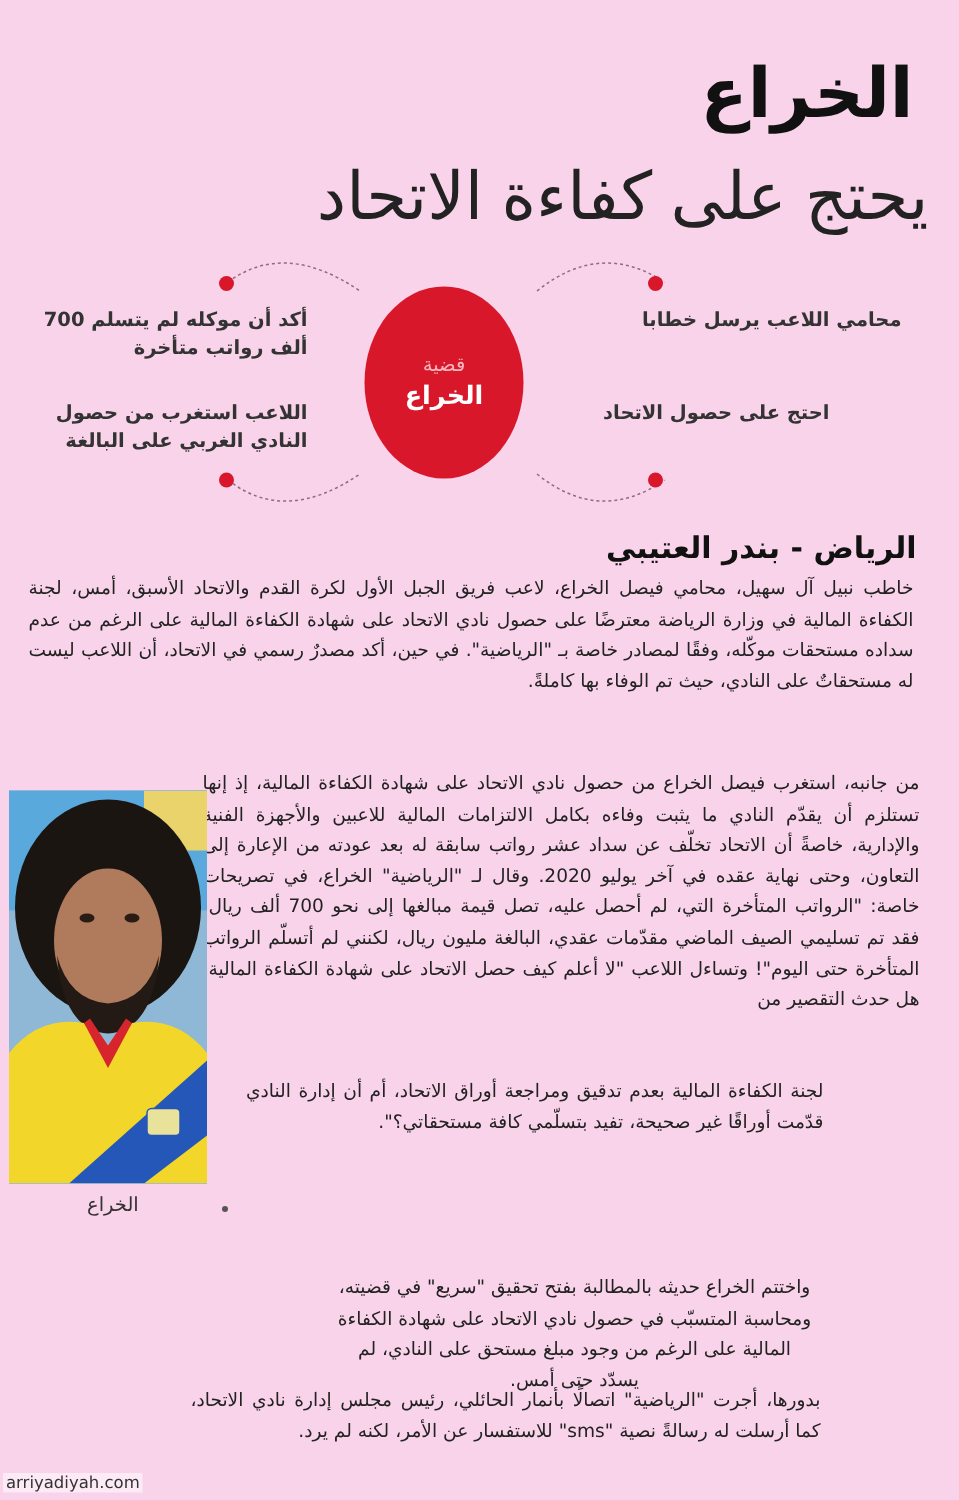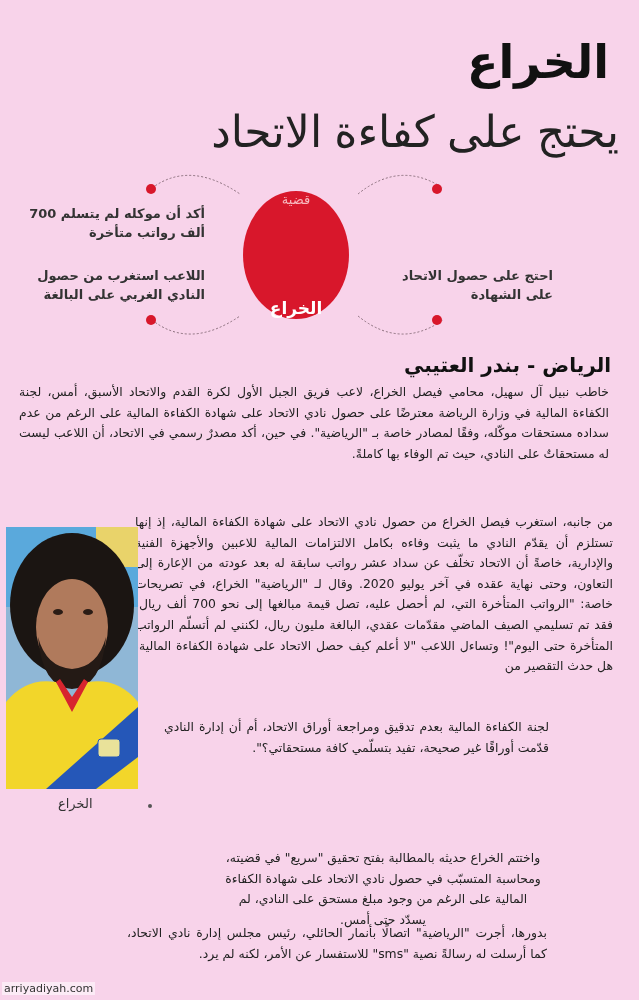--- a/index.html
+++ b/index.html
@@ -23,21 +23,21 @@
     font-size:44px; line-height:64px; color:#222; margin:0;
     letter-spacing:1px;
   }
 
   
   .info { position:absolute; left:0; top:170px; width:639px; height:180px; }
   .info svg { position:absolute; left:0; top:0; }
   .circle {
     position:absolute; left:243px; top:21px; width:106px; height:128px;
     background:#d8172b; border-radius:50%;
-    display:flex; flex-direction:column; align-items:center; justify-content:space-between;
+    display:flex; flex-direction:column; align-items:center; justify-content:center;
     color:#fff; text-align:center;
   }
   .circle .c1 { font-size:13px; color:#f7b7bd; line-height:18px; }
   .circle .c2 { font-size:17px; font-weight:bold; line-height:22px; }
   .fact {
     position:absolute; font-size:13px; font-weight:bold; line-height:19px;
     color:#333; text-align:right; white-space:nowrap;
   }
   .f-tr { right:38px; top:34px; }
   .f-tl { right:434px; top:34px; }
@@ -117,28 +117,28 @@
         <circle cx="437" cy="150" r="5"></circle>
       </g>
     </svg>
 
     <div class="circle">
       <div class="c1">قضية</div>
       <div class="c2">الخراع</div>
     </div>
 
     <div class="fact f-tr">
+      <div>محامي اللاعب يرسل خطابا</div>
     </div>
     <div class="fact f-tl">
       <div>أكد أن موكله لم يتسلم 700</div>
       <div>ألف رواتب متأخرة</div>
     </div>
     <div class="fact f-br">
       <div>احتج على حصول الاتحاد</div>
-      <div>على الشهادة</div>
     </div>
     <div class="fact f-bl">
       <div>اللاعب استغرب من حصول</div>
       <div>النادي الغربي على البالغة</div>
     </div>
   </div>
 
   <div class="byline">الرياض - بندر العتيبي</div>
 
   <div class="body-text">

